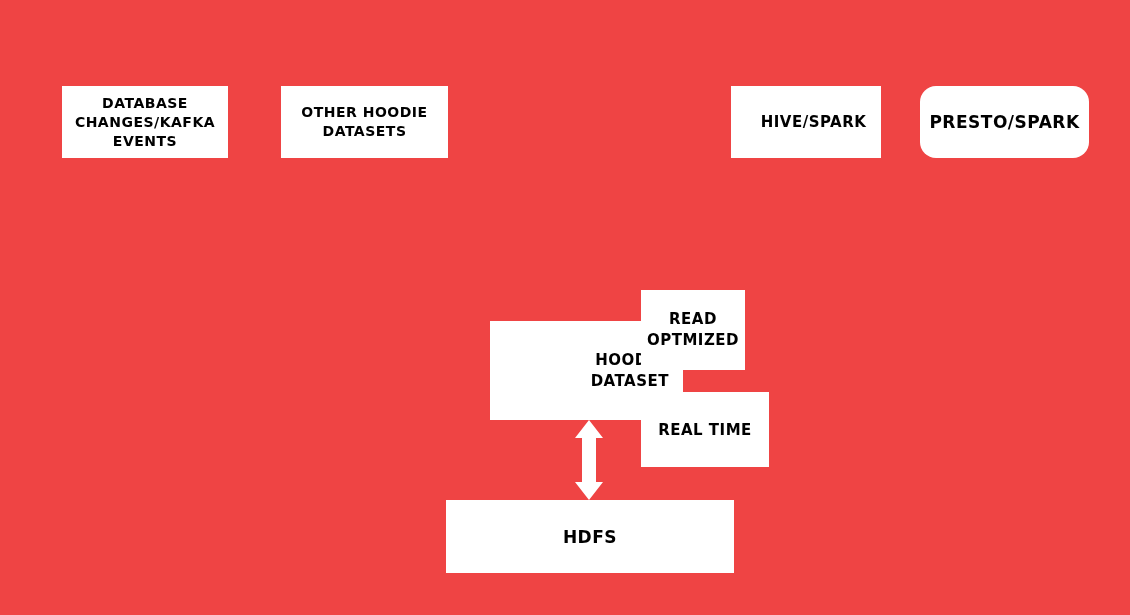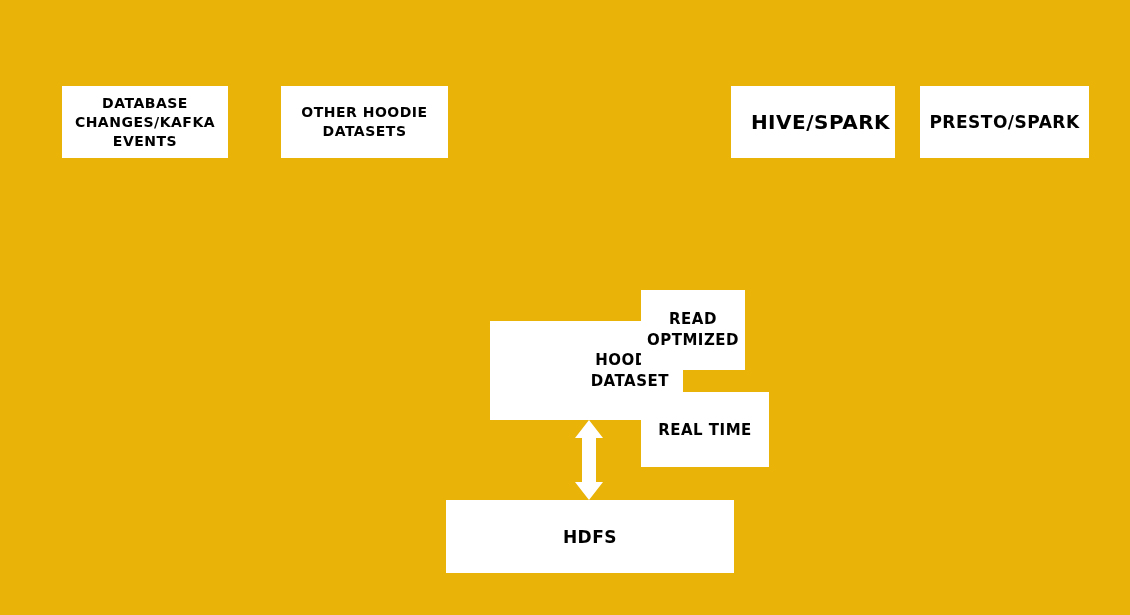--- a/index.html
+++ b/index.html
@@ -4,21 +4,21 @@
 <style>
   html, body {
     margin: 0;
     padding: 0;
     background: #000000;
   }
   .stage {
     position: relative;
     width: 1130px;
     height: 615px;
-    background: #eab308;
+    background: #ef4444;
     overflow: hidden;
     font-family: "DejaVu Sans", sans-serif;
   }
   .box {
     position: absolute;
     background: #ffffff;
     color: #000000;
     display: flex;
     align-items: center;
     justify-content: center;
@@ -27,22 +27,22 @@
     box-sizing: border-box;
   }
   .box .lbl {
     white-space: pre-line;
     letter-spacing: 0.5px;
   }
   
   #box-db     { left: 62px;  top: 86px; width: 166px; height: 72px; font-size: 14px; line-height: 19px; }
   #box-other  { left: 281px; top: 86px; width: 167px; height: 72px; font-size: 14px; line-height: 19px; align-items: center; }
   
-  #box-hive   { left: 731px; top: 86px; width: 164px; height: 72px; font-size: 20px; padding-left: 15px; }
-  #box-presto { left: 920px; top: 86px; width: 169px; height: 72px; font-size: 17px; }
+  #box-hive   { left: 731px; top: 86px; width: 150px; height: 72px; font-size: 15px; padding-left: 15px; }
+  #box-presto { left: 920px; top: 86px; width: 169px; height: 72px; font-size: 17px; border-radius: 16px; }
   
   #box-hoodie {
     left: 446px; top: 321px; width: 193px; height: 99px;
     font-size: 15px; line-height: 21px;
     justify-content: flex-end;
     padding-right: 14px;
     margin-left: 44px;
   }
   #box-read   { left: 641px; top: 290px; width: 104px; height: 80px; font-size: 15px; line-height: 21px; }
   #box-real   { left: 641px; top: 392px; width: 128px; height: 75px; font-size: 15px; }

